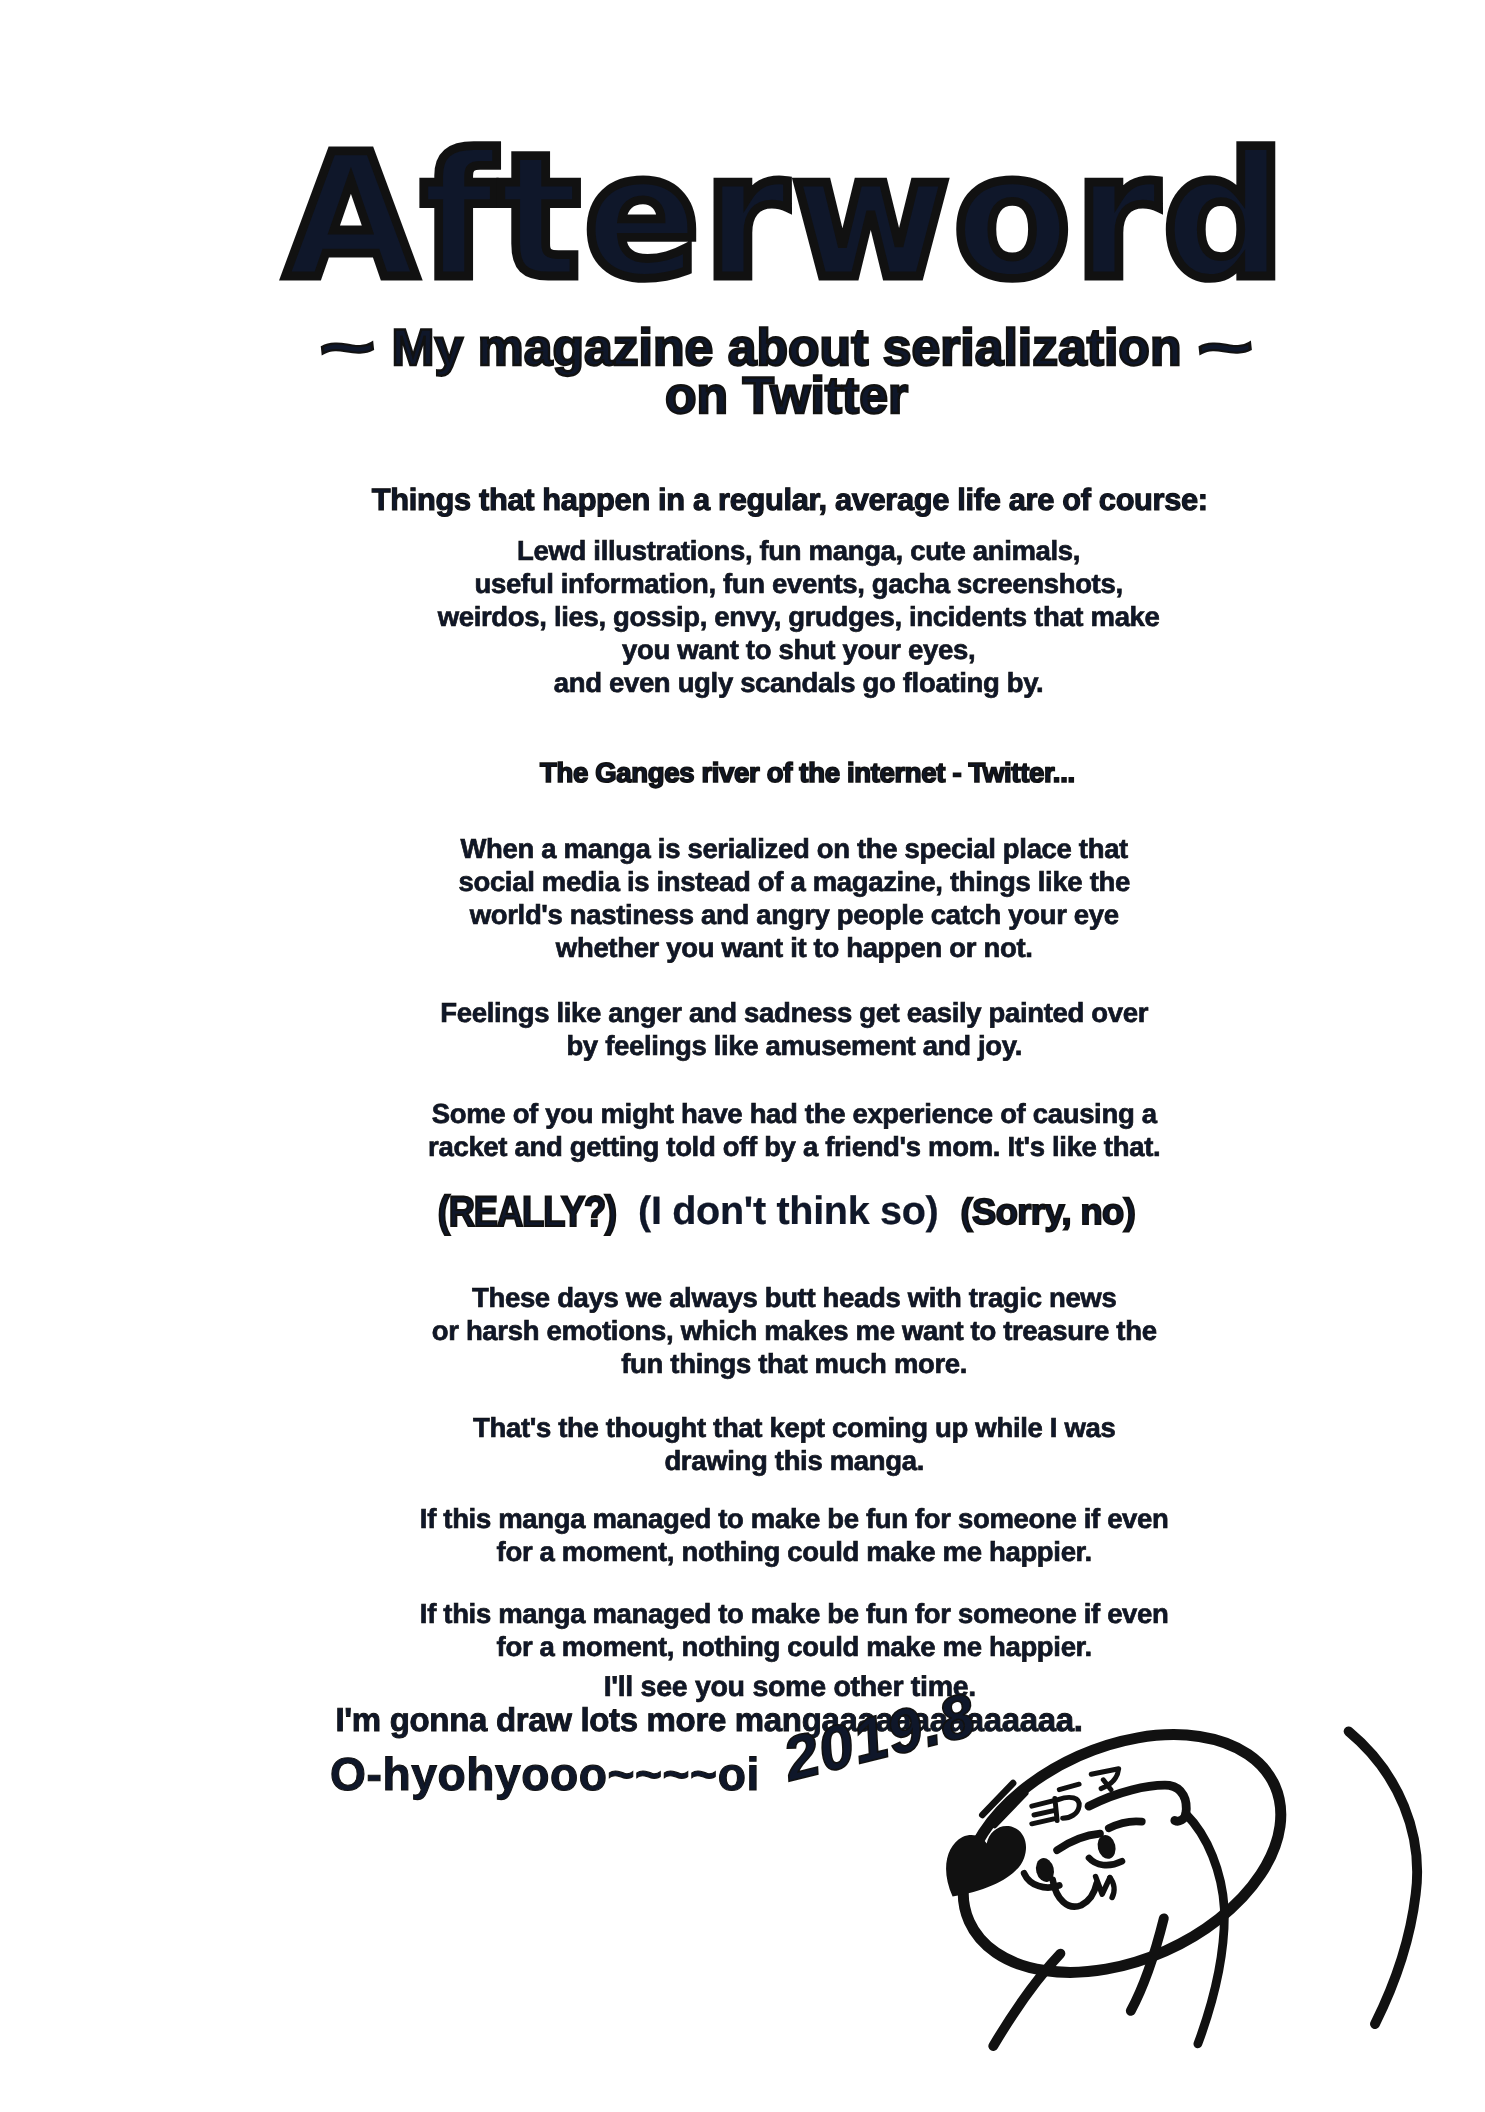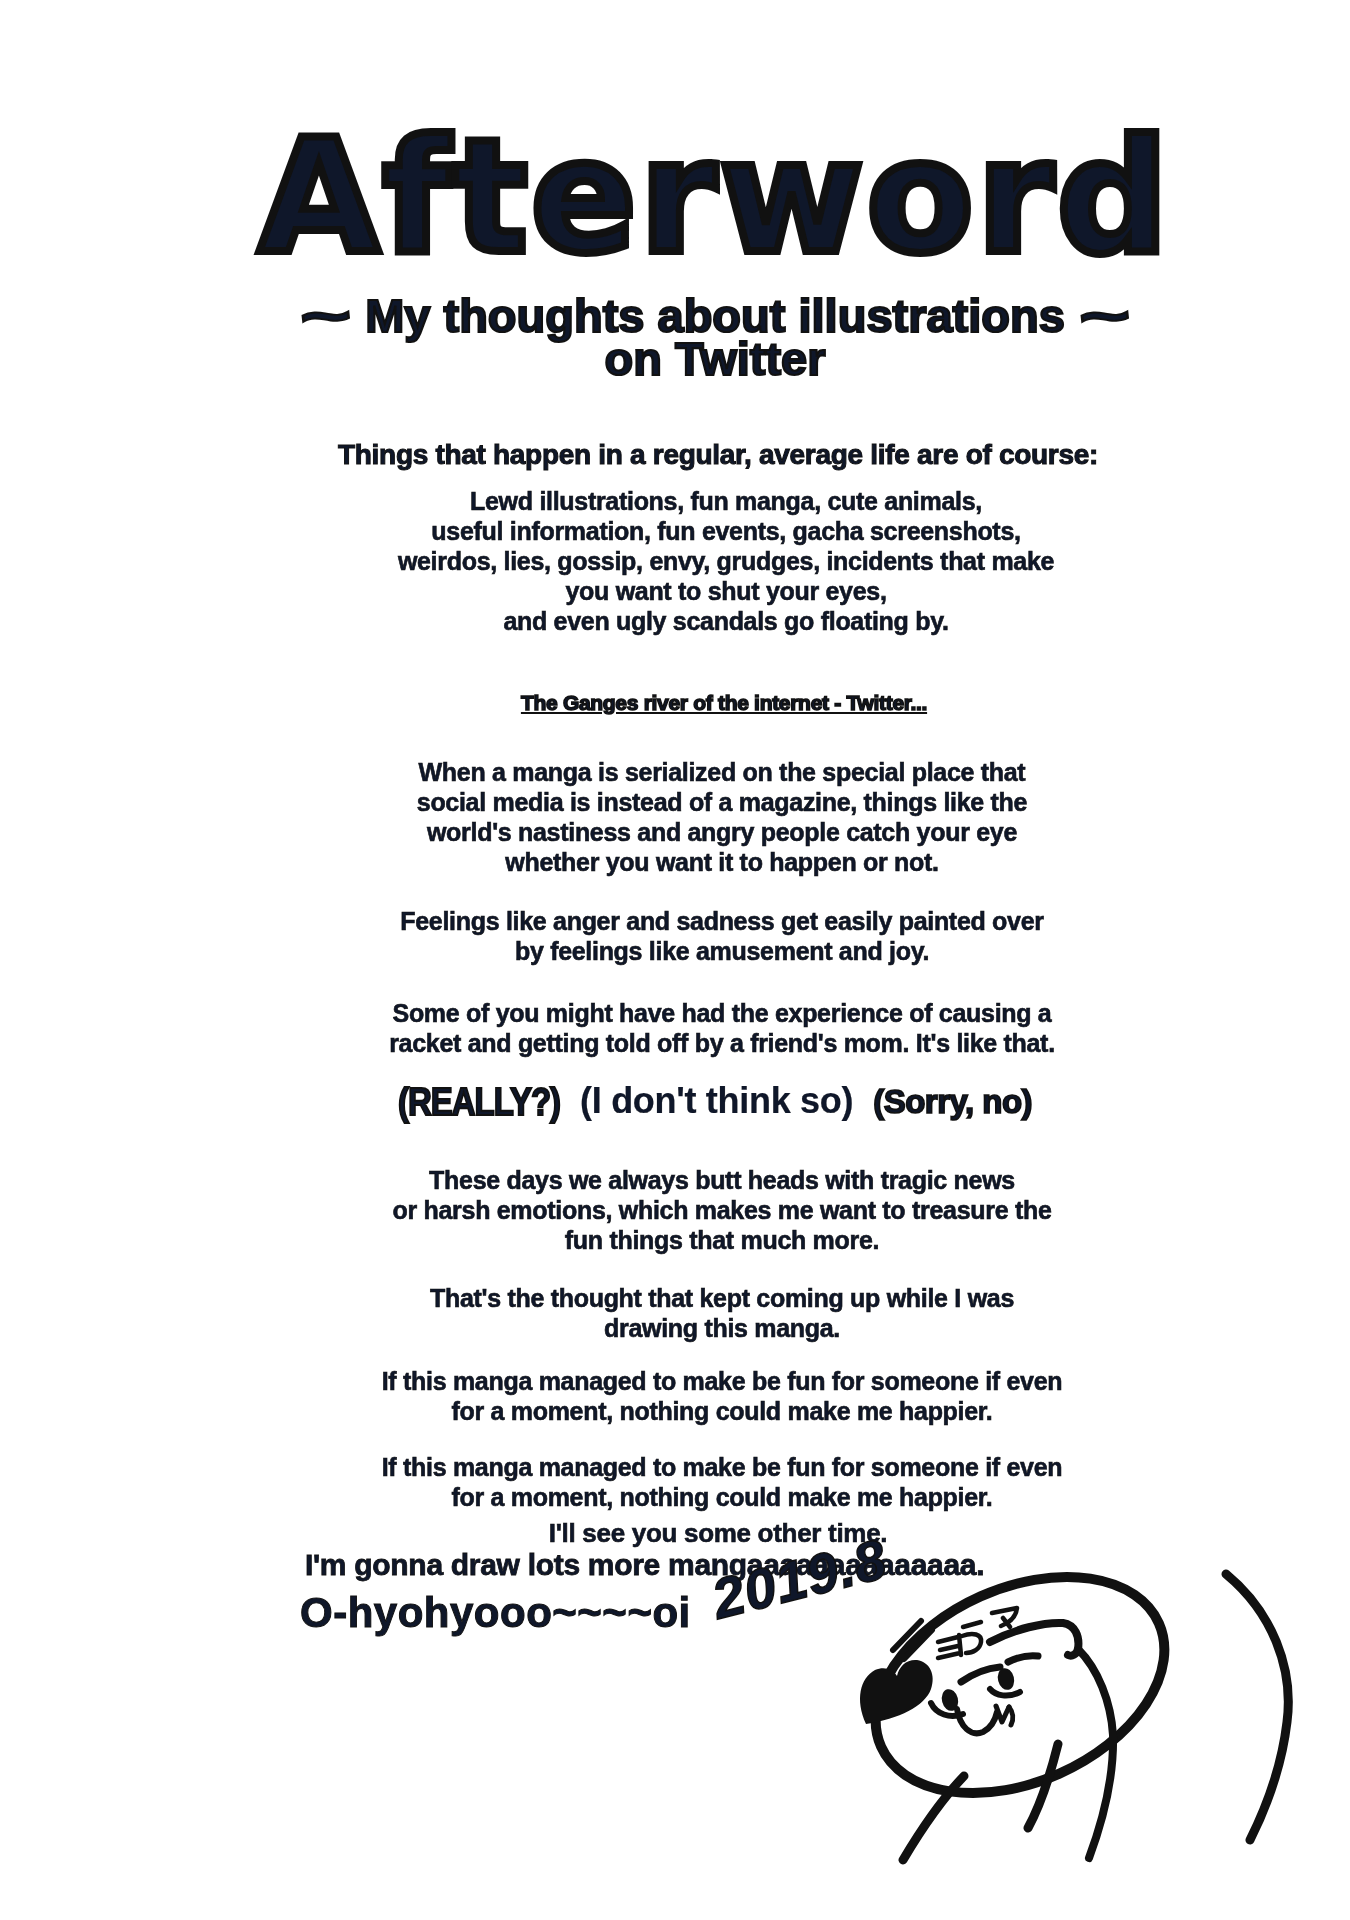--- a/index.html
+++ b/index.html
@@ -28,21 +28,21 @@
     font-family:"DejaVu Sans", sans-serif;
     font-size:156px;line-height:170px;
     letter-spacing:3px;
     -webkit-text-stroke:8px #111;
   }
   #t-sub1{top:289px;left:115px;width:1200px;font-size:47px;line-height:54px;-webkit-text-stroke:2.2px #111;letter-spacing:0;}
   #t-sub2{top:332px;left:115px;width:1200px;font-size:47px;line-height:54px;-webkit-text-stroke:2.2px #111;letter-spacing:0;}
   .squiggle{display:inline-block;transform:scaleX(1.9) scaleY(1.25) rotate(-4deg);margin:0 26px;-webkit-text-stroke:1.5px #111;}
   #h-things{top:440px;left:118px;width:1200px;font-size:28px;-webkit-text-stroke:1px #111;}
   #p-intro{top:486px;left:126px;width:1200px;text-align:center;}
-  #h-ganges{top:688px;left:124px;width:1200px;font-size:21px;text-decoration:underline;-webkit-text-stroke:1.5px #111;}
+  #h-ganges{top:688px;left:134px;width:1200px;font-size:25px;-webkit-text-stroke:1.5px #111;}
   #p-when{top:757px;left:122px;width:1200px;}
   #p-feelings{top:906px;left:122px;width:1200px;}
   #p-some{top:998px;left:122px;width:1200px;}
   #p-asides{top:1086px;left:115px;width:1200px;white-space:nowrap;}
   .aside-really{display:inline-block;font-size:33px;letter-spacing:-1px;transform:scaleY(1.18);-webkit-text-stroke:1.7px #111;margin:0 10px;}
   .aside-dont{display:inline-block;font-size:36px;-webkit-text-stroke:0.2px #111;margin:0 10px;}
   .aside-sorry{display:inline-block;font-size:33px;letter-spacing:-0.5px;-webkit-text-stroke:1.7px #111;margin:0 10px;}
   #p-these{top:1165px;left:122px;width:1200px;}
   #p-thats{top:1283px;left:122px;width:1200px;}
   #p-if1{top:1366px;left:122px;width:1200px;}
@@ -61,21 +61,21 @@
   #doodle{position:absolute;left:845px;top:1548px;}
   .stroke{fill:none;stroke:#111;stroke-linecap:round;stroke-linejoin:round;}
 </style>
 </head>
 <body>
 
 <div class="page">
 
   <div class="txt" id="t-title">Afterword</div>
 
-  <div class="txt" id="t-sub1"><span class="squiggle">~</span><span>My thoughts about illustrations</span><span class="squiggle">~</span></div>
+  <div class="txt" id="t-sub1"><span class="squiggle">~</span><span>My magazine about serialization</span><span class="squiggle">~</span></div>
 
   <div class="txt" id="t-sub2">on Twitter</div>
 
   <div class="txt" id="h-things">Things that happen in a regular, average life are of course:</div>
 
   <div class="txt" id="p-intro">Lewd illustrations, fun manga, cute animals,
 useful information, fun events, gacha screenshots,
 weirdos, lies, gossip, envy, grudges, incidents that make
 you want to shut your eyes,
 and even ugly scandals go floating by.</div>

